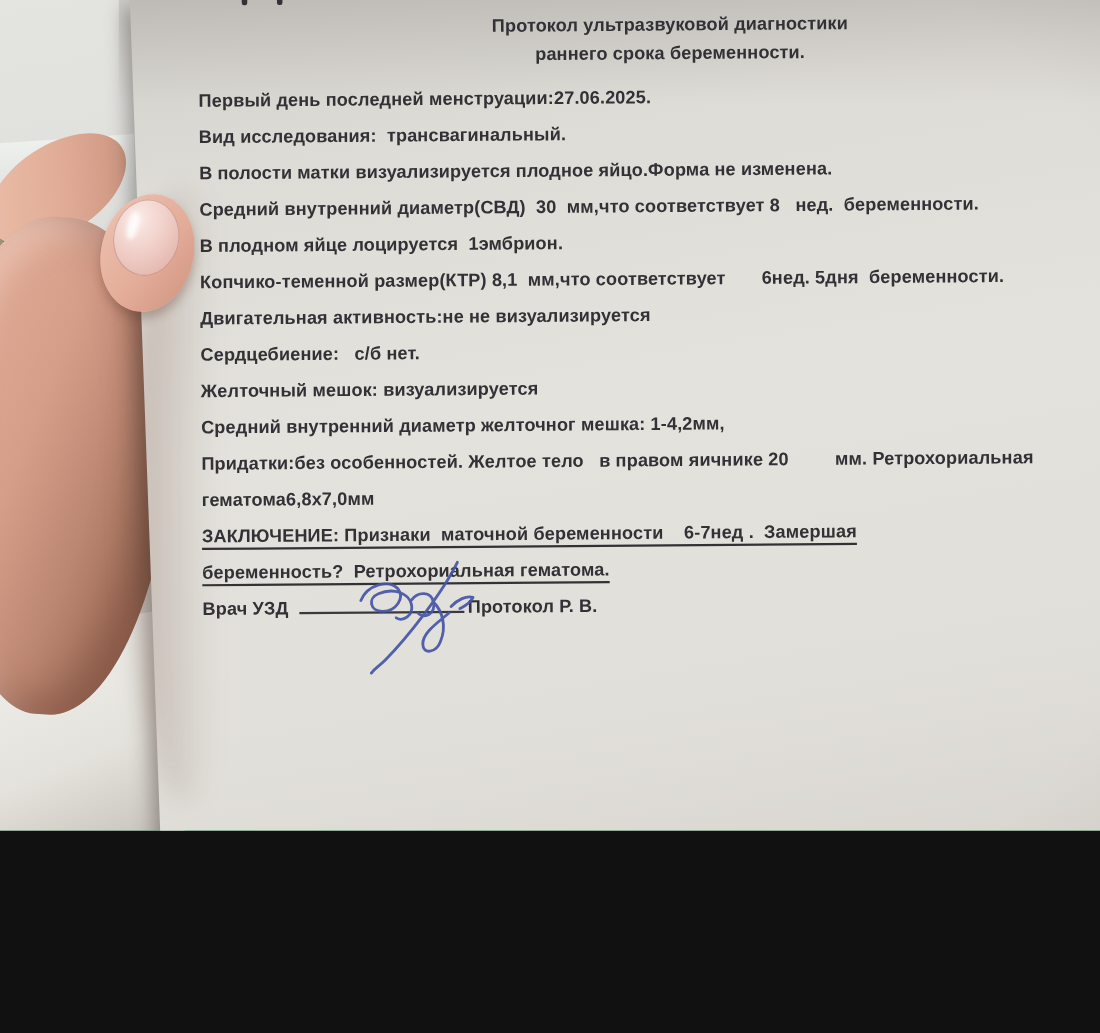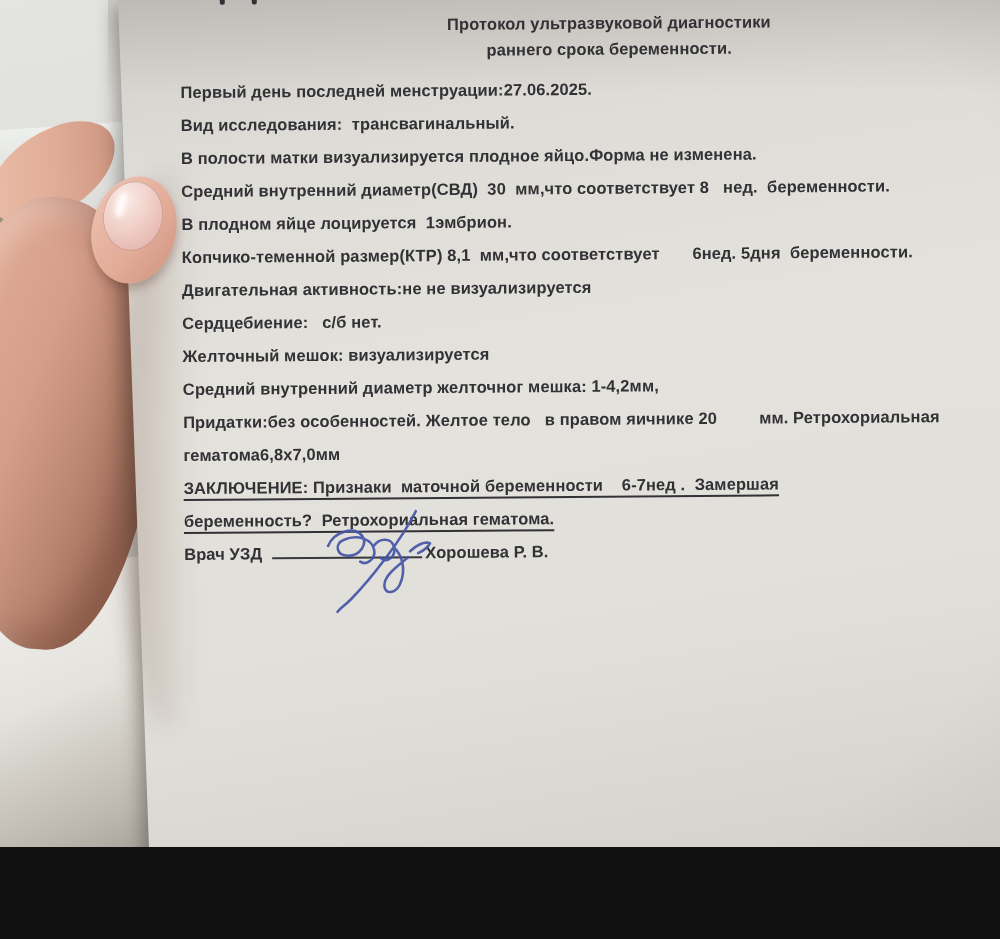--- a/index.html
+++ b/index.html
@@ -1,17 +1,17 @@
 <!DOCTYPE html>
 <html style="--ink: #323135; --signature-ink: #4656a8; --paper-light: #e4e2dd; --paper-dark: #cfccc7; --wall: #dddddb; --skin: #d7a18c; --skin-shadow: #a3735e; --nail: #eccac3; --sill: #eeeeec; --floor-dark: #17110a; --floor-brown: #6e6350; --metal-hose: #9a9484;"><head>
 <meta charset="utf-8">
 <style>
   html,body{margin:0;padding:0;}
   body{width:1000px;height:939px;background:#111;font-family:"Liberation Sans",sans-serif;}
-  #stage{position:relative;width:1000px;height:847px;overflow:hidden;background:#86efac;}
+  #stage{position:relative;width:1000px;height:755px;overflow:hidden;background:#86efac;}
 
   
   .wall{position:absolute;left:0;top:0;width:190px;height:620px;
         background:linear-gradient(172deg,#e4e4e0 0%,#dddddb 45%,#d2d2ce 100%);}
   .wall-slab{position:absolute;left:0;top:126px;width:122px;height:54px;
         background:linear-gradient(to bottom,#eef0ee,#dde0de);transform:skewY(-4deg);}
   .radiator-hose{position:absolute;left:-10px;top:193px;width:80px;height:58px;border-radius:28px;
         transform:rotate(-14deg);
         background:repeating-linear-gradient(112deg,#cdc8b6 0 4px,#989279 4px 9px,#57523f 9px 12px);
         box-shadow:0 3px 6px rgba(0,0,0,.25);}
@@ -125,21 +125,21 @@
       <p>В плодном яйце лоцируется  1эмбрион.</p>
       <p>Копчико-теменной размер(КТР) 8,1  мм,что соответствует       6нед. 5дня  беременности.</p>
       <p>Двигательная активность:не не визуализируется</p>
       <p>Сердцебиение:   с/б нет.</p>
       <p>Желточный мешок: визуализируется</p>
       <p>Средний внутренний диаметр желточног мешка: 1-4,2мм,</p>
       <p>Придатки:без особенностей. Желтое тело   в правом яичнике 20         мм. Ретрохориальная</p>
       <p>гематома6,8х7,0мм</p>
       <p class="concl">ЗАКЛЮЧЕНИЕ: Признаки  маточной беременности    6-7нед .  Замершая</p>
       <p class="concl">беременность?  Ретрохориальная гематома.</p>
-      <p class="doctor-row"><span>Врач УЗД</span><span class="sig-line"></span><span>Хорошева Р. В.</span></p>
+      <p class="doctor-row"><span>Врач УЗД</span><span class="sig-line"></span><span>Протокол Р. В.</span></p>
     </div>
 
     <svg class="signature" width="125" height="150" viewBox="0 0 125 150" aria-hidden="true" fill="none" stroke="var(--signature-ink,#4656a8)" stroke-width="2.6" stroke-linecap="round" stroke-linejoin="round" opacity="0.92">
       <path d="M102,16 C88,44 56,84 36,104 C30,110 26,112 23,116"></path>
       <path d="M14,50 C20,36 40,30 48,40 C54,48 46,60 34,60 C22,60 20,48 30,44 C44,38 58,44 60,54 C62,64 52,70 46,66"></path>
       <path d="M60,50 C66,42 78,42 80,52 C82,62 72,68 66,62"></path>
       <path d="M80,52 C88,60 92,74 86,88 C82,98 70,100 70,90 C70,80 82,72 94,62"></path>
       <path d="M96,56 C102,50 110,46 116,48 C113,54 108,56 104,58"></path>
     </svg>
   </div>

